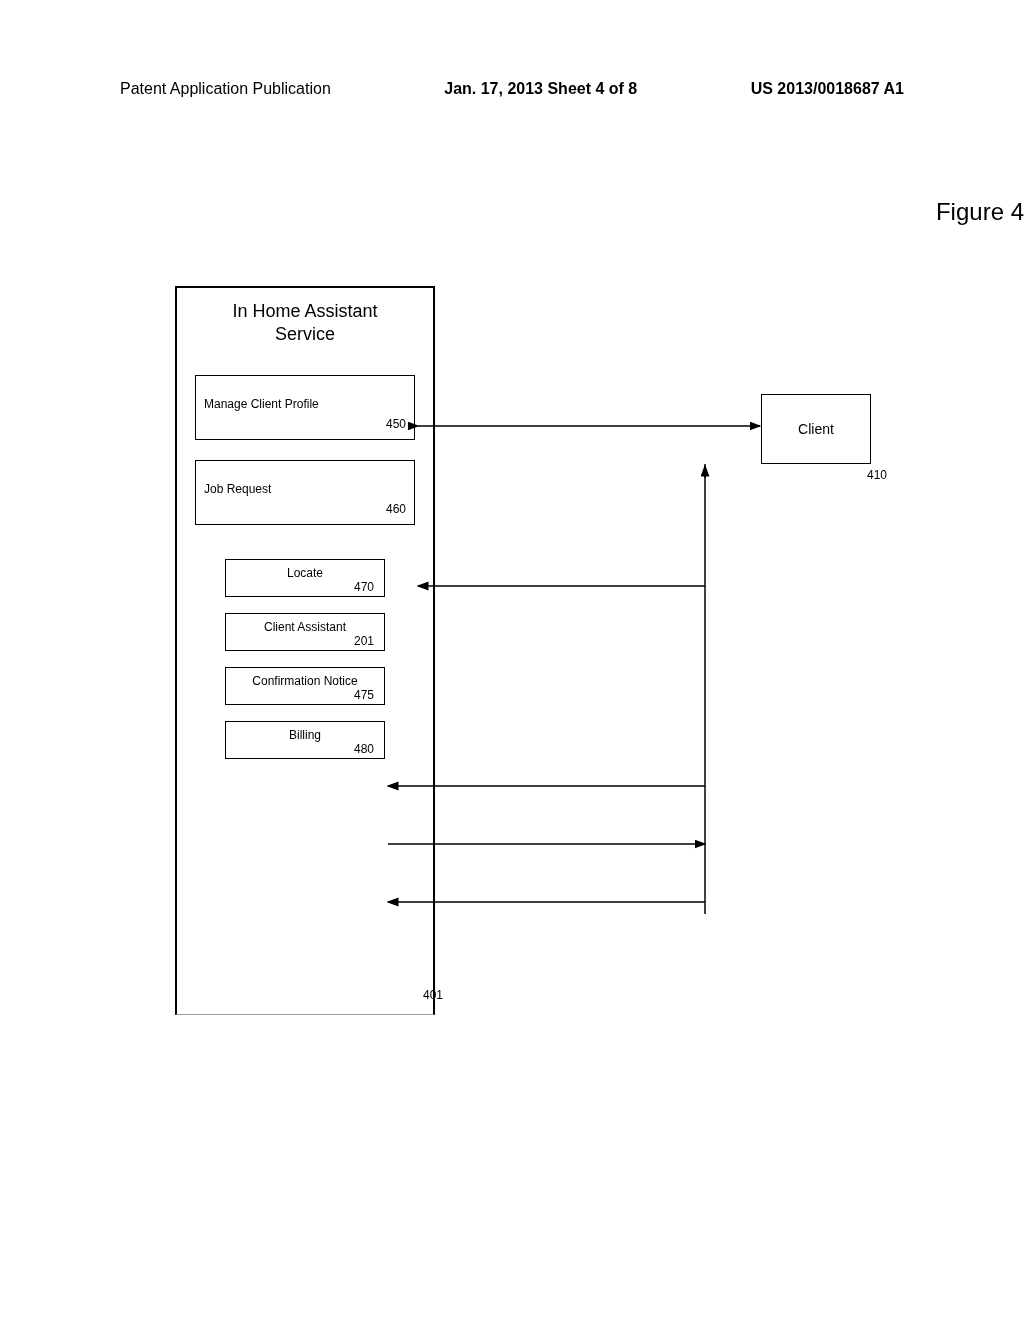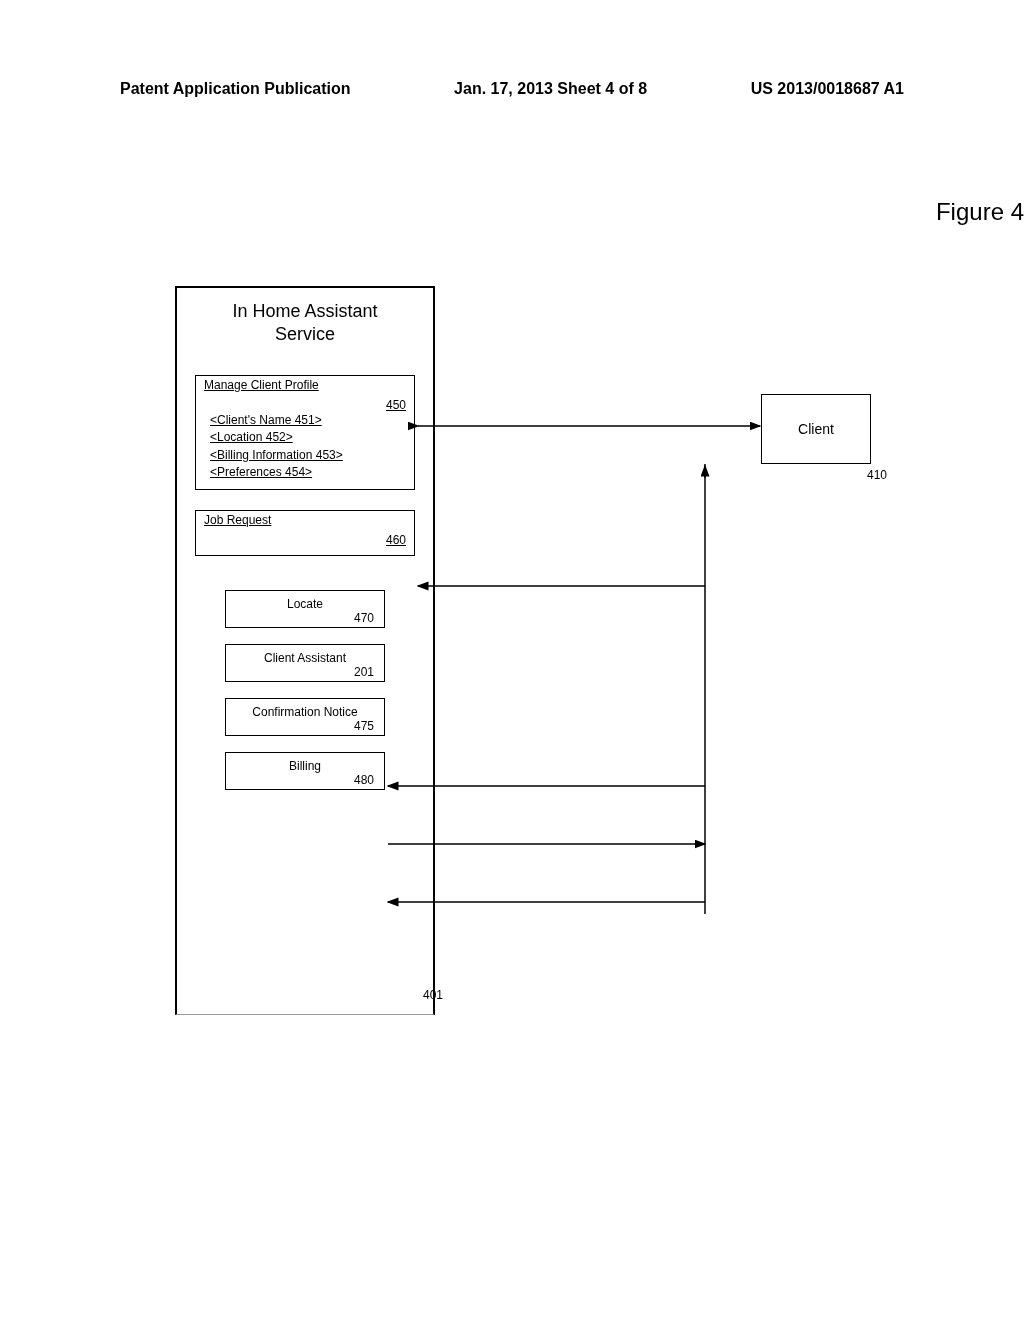--- a/index.html
+++ b/index.html
@@ -10,21 +10,21 @@
       height: 1320px;
       position: relative;
     }
     .page-header {
       display: flex;
       justify-content: space-between;
       align-items: baseline;
       padding: 80px 120px 0 120px;
       font-size: 16px;
     }
-    .page-header .left { font-weight: bold; }
+    .page-header .left { font-weight: normal; }
     .page-header .center { font-weight: bold; }
     .page-header .right { font-weight: bold; }
     .figure-title {
       text-align: right;
       font-size: 24px;
       margin-top: 100px;
       margin-bottom: 60px;
     }
     .diagram {
       position: relative;
@@ -43,25 +43,24 @@
       padding: 12px 18px;
     }
     .service-title {
       text-align: center;
       font-size: 18px;
       line-height: 1.3;
       margin-bottom: 28px;
     }
     .sub-box {
       border: 1px solid #000;
-      padding: 2px 8px 8px 8px;
+      padding: 21px 8px 8px 8px;
       margin-bottom: 20px;
       font-size: 12px;
       position: relative;
-      text-decoration: underline;
     }
     .sub-box .box-header {
       display: flex;
       justify-content: space-between;
       font-size: 12px;
       margin-bottom: 6px;
     }
     .sub-box .fields { padding-left: 6px; line-height: 1.45; }
     .step-box {
       border: 1px solid #000;
@@ -125,26 +124,20 @@
     <div class="service-title">
       <span>In Home Assistant</span><br>
       <span>Service</span>
     </div>
 
     <div class="sub-box">
       <div class="box-header">
         <span>Manage Client Profile</span>
       </div>
       <div style="text-align:right; font-size:12px;">450</div>
-      <div class="fields">
-        <div>&lt;Client's Name 451&gt;</div>
-        <div>&lt;Location 452&gt;</div>
-        <div>&lt;Billing Information 453&gt;</div>
-        <div>&lt;Preferences 454&gt;</div>
-      </div>
     </div>
 
     <div class="sub-box">
       <div class="box-header">
         <span>Job Request</span>
       </div>
       <div style="text-align:right; font-size:12px;">460</div>
     </div>
 
     <div style="height:14px;"></div>

